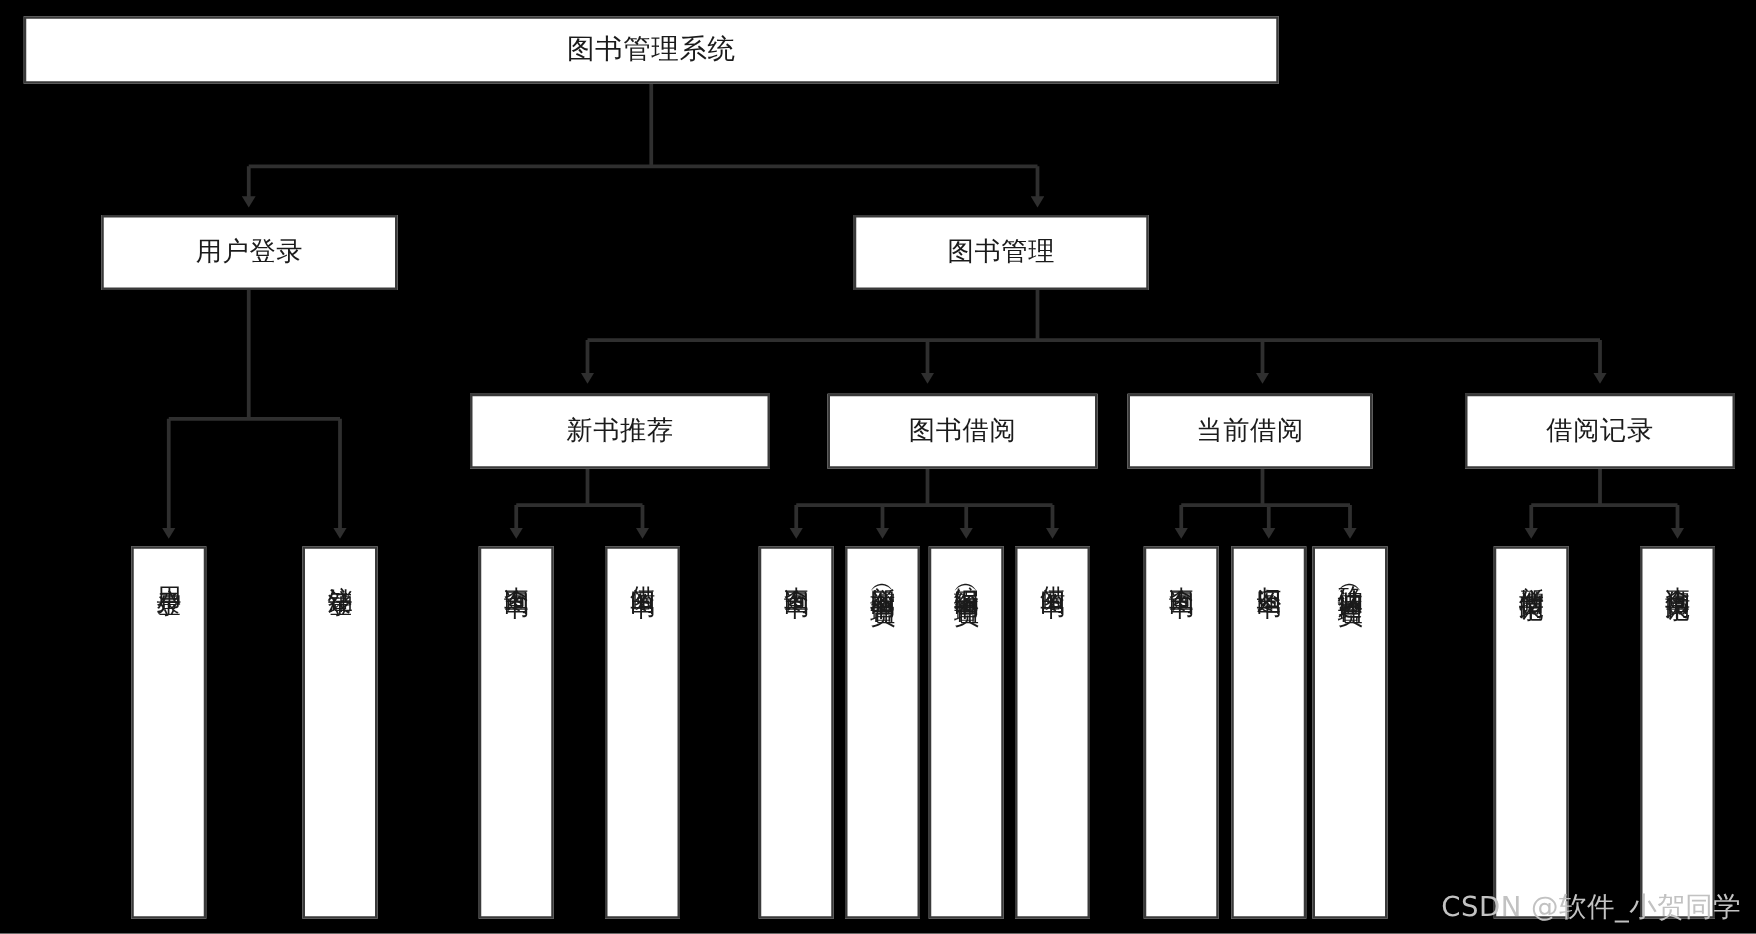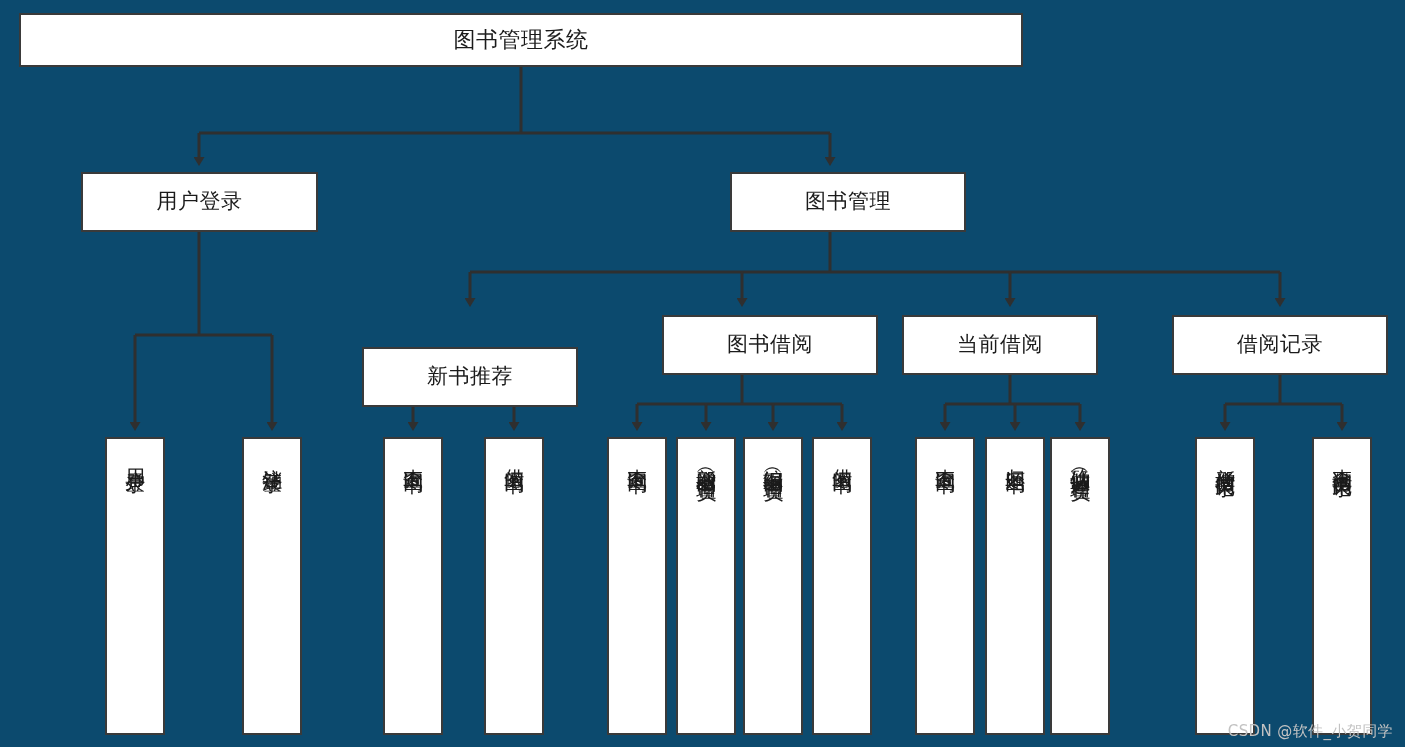--- a/index.html
+++ b/index.html
@@ -8,21 +8,21 @@
     padding: 0;
     background: #ffffff;
   }
   body {
     font-family: "DejaVu Sans", "Liberation Sans", sans-serif;
   }
   #diagram-root {
     position: relative;
     width: 1405px;
     height: 747px;
-    background: #0c4a6e;
+    background: #000000;
     overflow: hidden;
   }
   #edges-layer {
     position: absolute;
     left: 0;
     top: 0;
     width: 1405px;
     height: 747px;
     pointer-events: none;
   }
@@ -62,21 +62,21 @@
     text-orientation: upright;
     font-size: 20px;
     line-height: 1.18;
     letter-spacing: 2px;
     white-space: nowrap;
   }
   #watermark {
     position: absolute;
     right: 12px;
     bottom: 6px;
-    font-size: 15px;
+    font-size: 22px;
     color: #c2c2c2;
     white-space: nowrap;
     z-index: 3;
     letter-spacing: 0.4px;
   }
 </style>
 </head>
 <body>
 
 <div id="diagram-root">
@@ -131,25 +131,25 @@
     </g>
   </svg>
 
   <div class="node horiz root" style="left:19px; top:13px; width:1004px; height:54px;">
     <span class="node-label">图书管理系统</span>
   </div>
 
   <div class="node horiz" style="left:81px; top:172px; width:237px; height:60px;">
     <span class="node-label">用户登录</span>
   </div>
-  <div class="node horiz" style="left:730px; top:172px; width:236px; height:60px;">
+  <div class="node horiz" style="left:683px; top:172px; width:236px; height:60px;">
     <span class="node-label">图书管理</span>
   </div>
 
-  <div class="node horiz" style="left:362px; top:315px; width:216px; height:60px;margin-top:32px;">
+  <div class="node horiz" style="left:376px; top:315px; width:240px; height:60px;">
     <span class="node-label">新书推荐</span>
   </div>
   <div class="node horiz" style="left:634px; top:315px; width:216px; height:60px;margin-left:28px;">
     <span class="node-label">图书借阅</span>
   </div>
   <div class="node horiz" style="left:902px; top:315px; width:196px; height:60px;">
     <span class="node-label">当前借阅</span>
   </div>
   <div class="node horiz" style="left:1172px; top:315px; width:216px; height:60px;">
     <span class="node-label">借阅记录</span>

